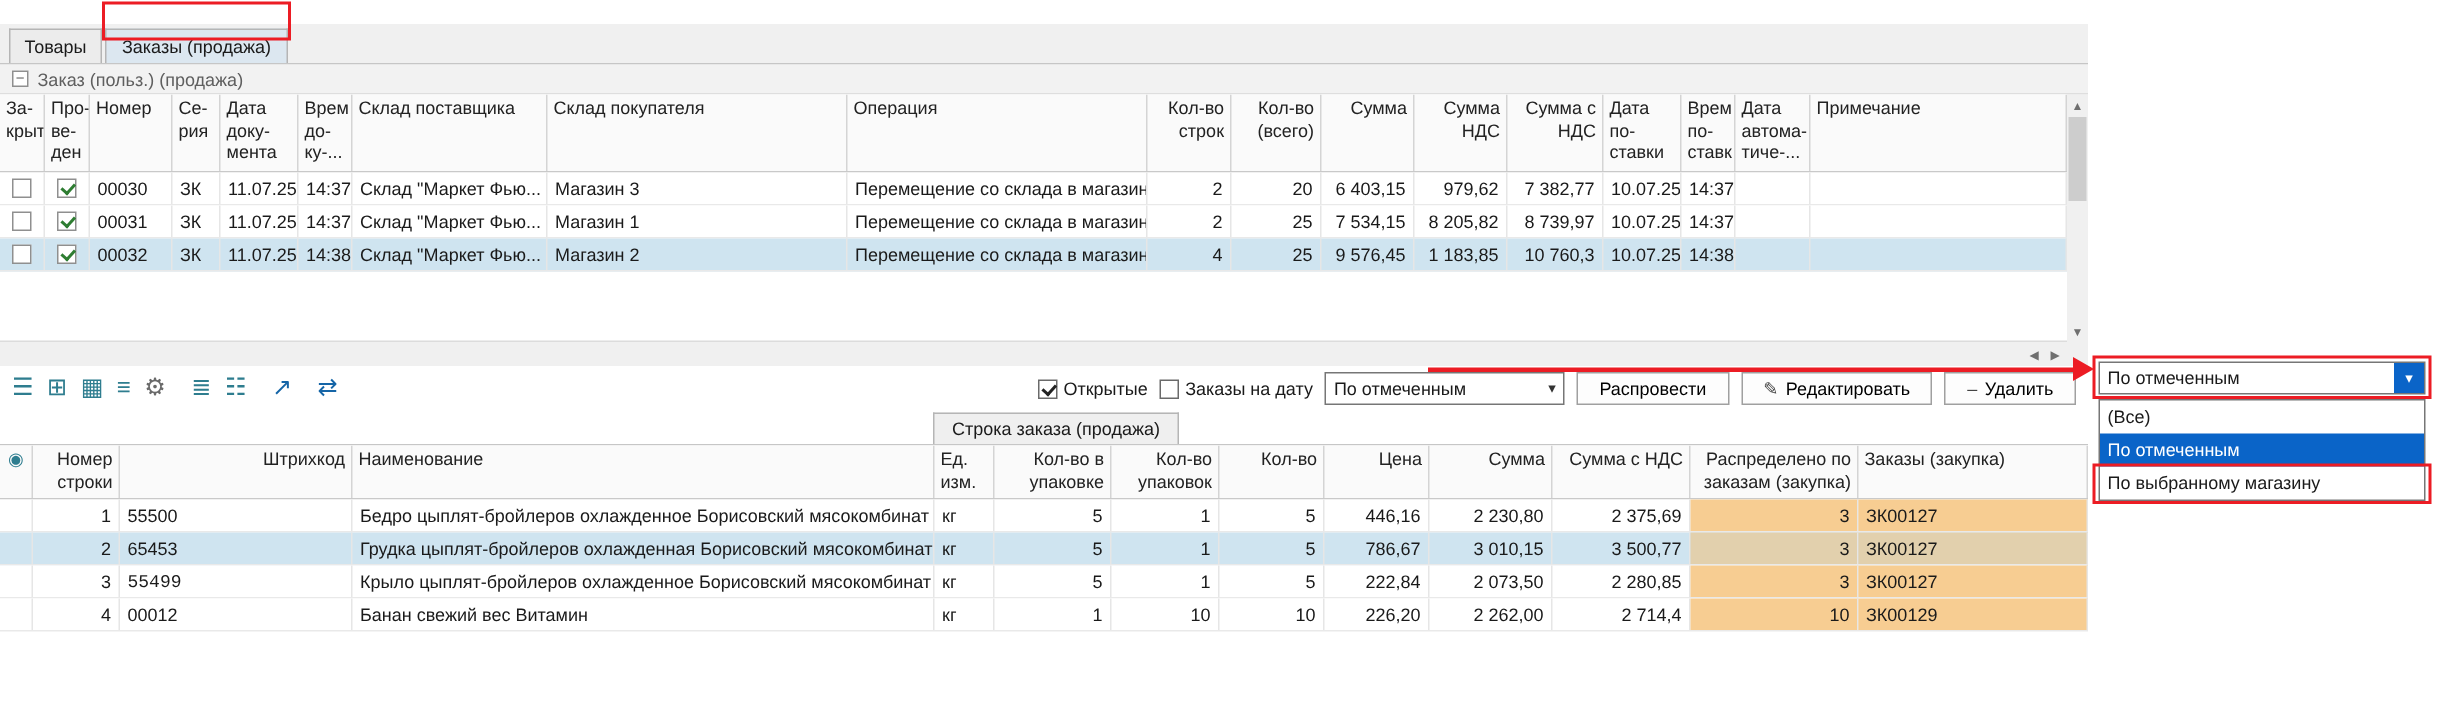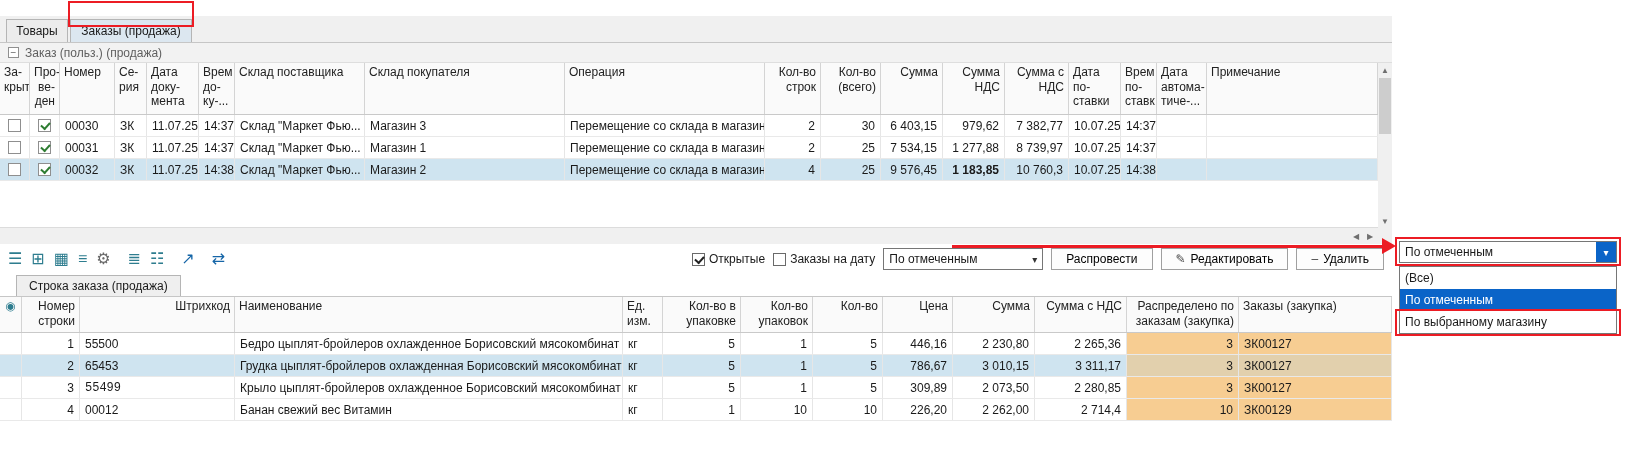--- a/index.html
+++ b/index.html
@@ -72,21 +72,21 @@
     border-left:2px solid #222; border-bottom:2px solid #222; transform:rotate(-48deg); }
   .tb-select { width:160px; height:22px; border:1px solid #767676; background:#fff; display:flex;
     align-items:center; justify-content:space-between; padding:0 5px; cursor:pointer; }
   .sel-arrow { color:#333; font-size:10px; }
   .tb-btn { height:22px; border:1px solid #a0a0a0; background:#fdfdfd; padding:0 14px; display:flex;
     align-items:center; gap:5px; font-family:"Liberation Sans",sans-serif; font-size:12px; cursor:pointer; }
   .btn-ic { color:#444; }
 
   
   .lines-tabbar { position:absolute; left:0; top:257px; width:1392px; height:24px; background:#fff;
-    border-bottom:1px solid #c6c6c6; display:flex; align-items:flex-end; padding-left:16px; }
+    border-bottom:1px solid #c6c6c6; display:flex; align-items:flex-end; padding-left:16px;justify-content:center; }
   .ltab { height:21px; display:flex; align-items:center; border:1px solid #b5b5b5; border-bottom:none;
     background:#efefef; padding:0 12px; cursor:pointer; }
 
   
   .bottom-toolbar { position:absolute; left:0; top:461px; width:1392px; height:15px; overflow:hidden;
     display:flex; align-items:flex-start; gap:9px; padding:0 8px; }
 
   
   .dd-combo { position:absolute; left:1399px; top:241px; width:218px; height:22px; background:#fff;
     border:1px solid #767676; display:flex; align-items:center; justify-content:space-between;
@@ -123,21 +123,21 @@
 
     <div class="section-header">
       <span class="collapse-box">−</span>
       <span>Заказ (польз.) (продажа)</span>
     </div>
 
     <div class="grid orders-grid" id="orders-grid">
         <div class="g-head">
           <div class="g-hcell" style="width: 30px;">За-
 крыт</div>
-          <div class="g-hcell" style="width: 30px; text-align: right;">Про-
+          <div class="g-hcell" style="width: 30px;">Про-
 ве-
 ден</div>
           <div class="g-hcell" style="width: 55px;">Номер</div>
           <div class="g-hcell" style="width: 32px;">Се-
 рия</div>
           <div class="g-hcell" style="width: 52px;">Дата
 доку-
 мента</div>
           <div class="g-hcell" style="width: 36px;">Врем
 до-
@@ -173,21 +173,21 @@
             <span class="gcheck checked"></span>
           </div>
           <div class="g-cell" style="width: 55px;">00030</div>
           <div class="g-cell" style="width: 32px;">ЗК</div>
           <div class="g-cell" style="width: 52px;">11.07.25</div>
           <div class="g-cell" style="width: 36px;">14:37</div>
           <div class="g-cell" style="width: 130px;">Склад "Маркет Фью...</div>
           <div class="g-cell" style="width: 200px;">Магазин 3</div>
           <div class="g-cell" style="width: 200px;">Перемещение со склада в магазин</div>
           <div class="g-cell ar" style="width: 56px;">2</div>
-          <div class="g-cell ar" style="width: 60px;">30</div>
+          <div class="g-cell ar" style="width: 60px;">20</div>
           <div class="g-cell ar" style="width: 62px;">6 403,15</div>
           <div class="g-cell ar" style="width: 62px;">979,62</div>
           <div class="g-cell ar" style="width: 64px;">7 382,77</div>
           <div class="g-cell" style="width: 52px;">10.07.25</div>
           <div class="g-cell" style="width: 36px;">14:37</div>
           <div class="g-cell" style="width: 50px;"></div>
           <div class="g-cell" style="flex: 1 1 0%;"></div>
         </div>
         <div class="g-row">
           <div class="g-cell ac" style="width: 30px;">
@@ -199,21 +199,21 @@
           <div class="g-cell" style="width: 55px;">00031</div>
           <div class="g-cell" style="width: 32px;">ЗК</div>
           <div class="g-cell" style="width: 52px;">11.07.25</div>
           <div class="g-cell" style="width: 36px;">14:37</div>
           <div class="g-cell" style="width: 130px;">Склад "Маркет Фью...</div>
           <div class="g-cell" style="width: 200px;">Магазин 1</div>
           <div class="g-cell" style="width: 200px;">Перемещение со склада в магазин</div>
           <div class="g-cell ar" style="width: 56px;">2</div>
           <div class="g-cell ar" style="width: 60px;">25</div>
           <div class="g-cell ar" style="width: 62px;">7 534,15</div>
-          <div class="g-cell ar" style="width: 62px;">1 277,88</div>
+          <div class="g-cell ar" style="width: 62px;">8 205,82</div>
           <div class="g-cell ar" style="width: 64px;">8 739,97</div>
           <div class="g-cell" style="width: 52px;">10.07.25</div>
           <div class="g-cell" style="width: 36px;">14:37</div>
           <div class="g-cell" style="width: 50px;"></div>
           <div class="g-cell" style="flex: 1 1 0%;"></div>
         </div>
         <div class="g-row selected">
           <div class="g-cell ac" style="width: 30px;">
             <span class="gcheck"></span>
           </div>
@@ -223,21 +223,21 @@
           <div class="g-cell" style="width: 55px;">00032</div>
           <div class="g-cell" style="width: 32px;">ЗК</div>
           <div class="g-cell" style="width: 52px;">11.07.25</div>
           <div class="g-cell" style="width: 36px;">14:38</div>
           <div class="g-cell" style="width: 130px;">Склад "Маркет Фью...</div>
           <div class="g-cell" style="width: 200px;">Магазин 2</div>
           <div class="g-cell" style="width: 200px;">Перемещение со склада в магазин</div>
           <div class="g-cell ar" style="width: 56px;">4</div>
           <div class="g-cell ar" style="width: 60px;">25</div>
           <div class="g-cell ar" style="width: 62px;">9 576,45</div>
-          <div class="g-cell ar" style="width: 62px; font-weight: bold;">1 183,85</div>
+          <div class="g-cell ar" style="width: 62px;">1 183,85</div>
           <div class="g-cell ar" style="width: 64px;">10 760,3</div>
           <div class="g-cell" style="width: 52px;">10.07.25</div>
           <div class="g-cell" style="width: 36px;">14:38</div>
           <div class="g-cell" style="width: 50px;"></div>
           <div class="g-cell" style="flex: 1 1 0%;"></div>
         </div>
       </div>
 
     <div class="vscroll">
       <span class="sarrow">▲</span>
@@ -318,49 +318,49 @@
           <div class="g-cell ac" style="width: 22px;"></div>
           <div class="g-cell ar" style="width: 58px;">1</div>
           <div class="g-cell" style="width: 155px;">55500</div>
           <div class="g-cell" style="width: 388px;">Бедро цыплят-бройлеров охлажденное Борисовский мясокомбинат</div>
           <div class="g-cell" style="width: 40px;">кг</div>
           <div class="g-cell ar" style="width: 78px;">5</div>
           <div class="g-cell ar" style="width: 72px;">1</div>
           <div class="g-cell ar" style="width: 70px;">5</div>
           <div class="g-cell ar" style="width: 70px;">446,16</div>
           <div class="g-cell ar" style="width: 82px;">2 230,80</div>
-          <div class="g-cell ar" style="width: 92px;">2 265,36</div>
+          <div class="g-cell ar" style="width: 92px;">2 375,69</div>
           <div class="g-cell ar cell-orange" style="width: 112px;">3</div>
           <div class="g-cell cell-orange" style="flex: 1 1 0%;">ЗК00127</div>
         </div>
         <div class="g-row selected">
           <div class="g-cell ac" style="width: 22px;"></div>
           <div class="g-cell ar" style="width: 58px;">2</div>
           <div class="g-cell" style="width: 155px;">65453</div>
           <div class="g-cell" style="width: 388px;">Грудка цыплят-бройлеров охлажденная Борисовский мясокомбинат</div>
           <div class="g-cell" style="width: 40px;">кг</div>
           <div class="g-cell ar" style="width: 78px;">5</div>
           <div class="g-cell ar" style="width: 72px;">1</div>
           <div class="g-cell ar" style="width: 70px;">5</div>
           <div class="g-cell ar" style="width: 70px;">786,67</div>
           <div class="g-cell ar" style="width: 82px;">3 010,15</div>
-          <div class="g-cell ar" style="width: 92px;">3 311,17</div>
+          <div class="g-cell ar" style="width: 92px;">3 500,77</div>
           <div class="g-cell ar cell-orange" style="width: 112px;">3</div>
           <div class="g-cell cell-orange" style="flex: 1 1 0%;">ЗК00127</div>
         </div>
         <div class="g-row">
           <div class="g-cell ac" style="width: 22px;"></div>
           <div class="g-cell ar" style="width: 58px;">3</div>
           <div class="g-cell" style="width: 155px; font-family: Liberation Mono, monospace;">55499</div>
           <div class="g-cell" style="width: 388px;">Крыло цыплят-бройлеров охлажденное Борисовский мясокомбинат</div>
           <div class="g-cell" style="width: 40px;">кг</div>
           <div class="g-cell ar" style="width: 78px;">5</div>
           <div class="g-cell ar" style="width: 72px;">1</div>
           <div class="g-cell ar" style="width: 70px;">5</div>
-          <div class="g-cell ar" style="width: 70px;">309,89</div>
+          <div class="g-cell ar" style="width: 70px;">222,84</div>
           <div class="g-cell ar" style="width: 82px;">2 073,50</div>
           <div class="g-cell ar" style="width: 92px;">2 280,85</div>
           <div class="g-cell ar cell-orange" style="width: 112px;">3</div>
           <div class="g-cell cell-orange" style="flex: 1 1 0%;">ЗК00127</div>
         </div>
         <div class="g-row">
           <div class="g-cell ac" style="width: 22px;"></div>
           <div class="g-cell ar" style="width: 58px;">4</div>
           <div class="g-cell" style="width: 155px;">00012</div>
           <div class="g-cell" style="width: 388px;">Банан свежий вес Витамин</div>

